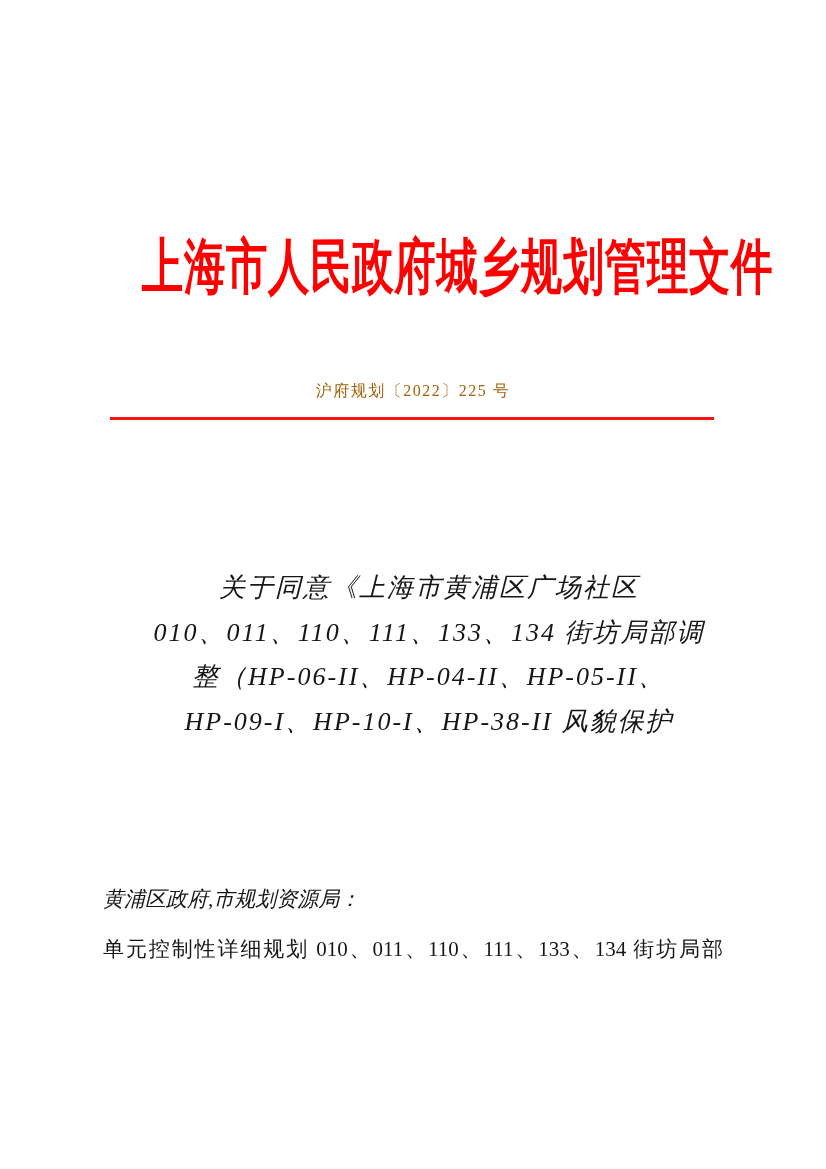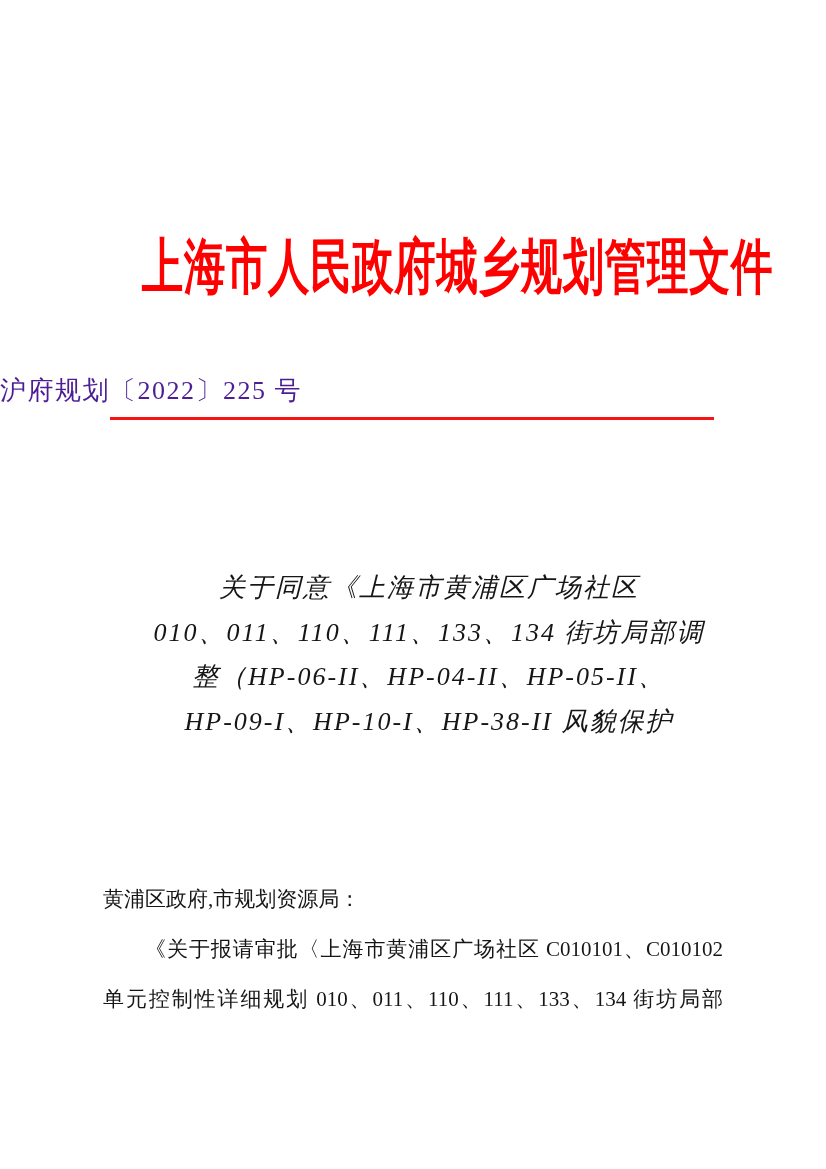--- a/index.html
+++ b/index.html
@@ -36,24 +36,25 @@
     transform: scaleX(0.69);
     transform-origin: 50% 50%;
   }
 
   
   .doc-number {
     position: absolute;
     top: 376px;
     left: 0;
     width: 826px;
-    font-size: 26px;
+    text-align: center;
+    font-size: 16px;
     line-height: 30px;
     letter-spacing: 1.5px;
-    color: #4c1d95;
+    color: #a16207;
     white-space: nowrap;
   }
 
   
   .red-divider {
     position: absolute;
     top: 417px;
     left: 110px;
     width: 604px;
     height: 3px;
@@ -84,20 +85,21 @@
     position: absolute;
     top: 874px;
     left: 103px;
     width: 620px;
     font-size: 21px;
     line-height: 50px;
     color: #161616;
   }
   .salutation {
     text-align: left;
+    font-style: italic;
   }
   .para-line {
     text-align: justify;
     text-align-last: justify;
   }
   .para-line.indent-first {
     text-indent: 2em;
   }
 
   
@@ -127,19 +129,18 @@
 
   <div class="subject">
     <div class="subject-line">关于同意《上海市黄浦区广场社区</div>
     <div class="subject-line">010、011、110、111、133、134 街坊局部调</div>
     <div class="subject-line">整（HP-06-II、HP-04-II、HP-05-II、</div>
     <div class="subject-line">HP-09-I、HP-10-I、HP-38-II 风貌保护</div>
   </div>
 
   <div class="body-block">
     <div class="salutation">黄浦区政府,市规划资源局：</div>
-    <div class="para-line indent-first">《关于报请审批〈上海市黄浦区广场社区 C010101、C010102</div>
     <div class="para-line">单元控制性详细规划 010、011、110、111、133、134 街坊局部</div>
   </div>
 
   <div class="page-number">- 1 -</div>
 
 </div>
 
 </body></html>

